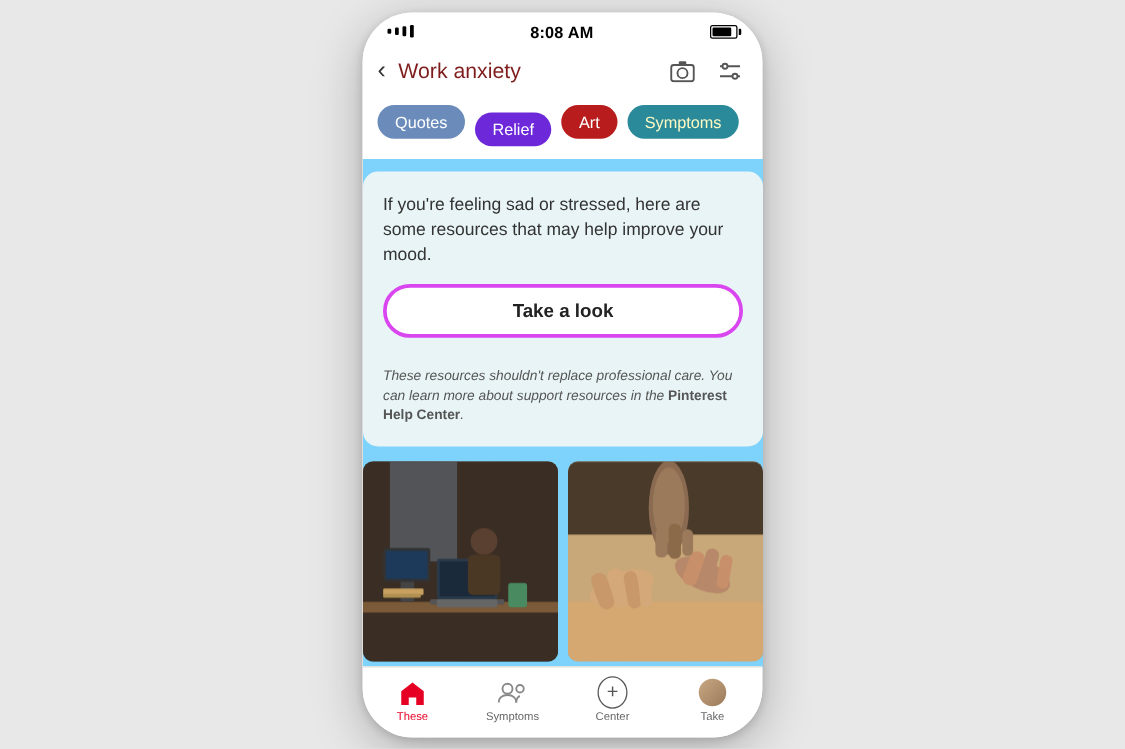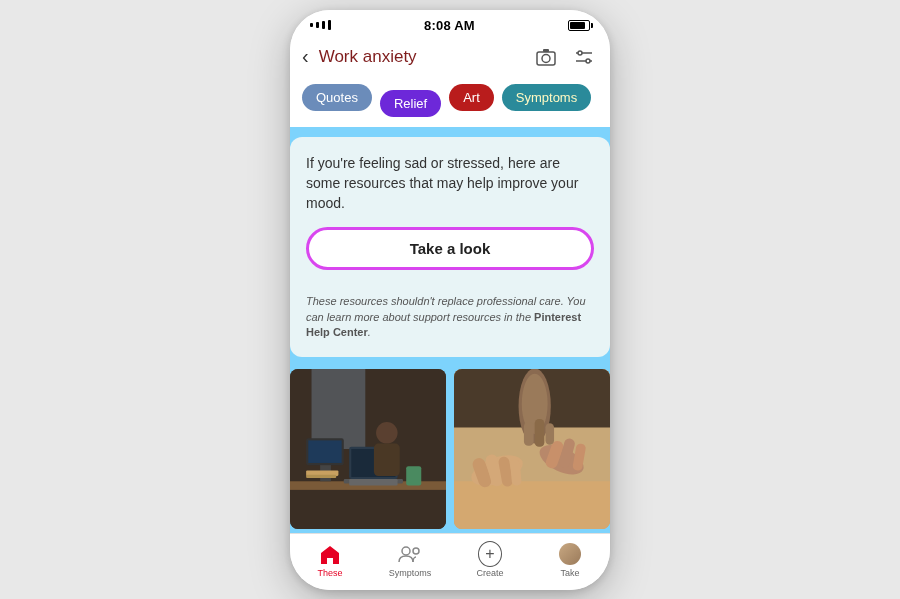--- a/index.html
+++ b/index.html
@@ -413,21 +413,21 @@
           <path d="M15 18c0-3 1.5-5 3-5" stroke="#888" stroke-width="1.5" fill="none"></path>
         </svg>
       </div>
       <span class="nav-label">Symptoms</span>
     </div>
 
     <div class="nav-item">
       <div class="nav-icon">
         <div class="create-plus">+</div>
       </div>
-      <span class="nav-label">Create</span>
+      <span class="nav-label">Center</span>
     </div>
 
 
     <div class="nav-item">
       <div class="nav-icon">
         <div class="avatar-circle"></div>
       </div>
       <span class="nav-label">Take</span>
     </div>
   </div>

